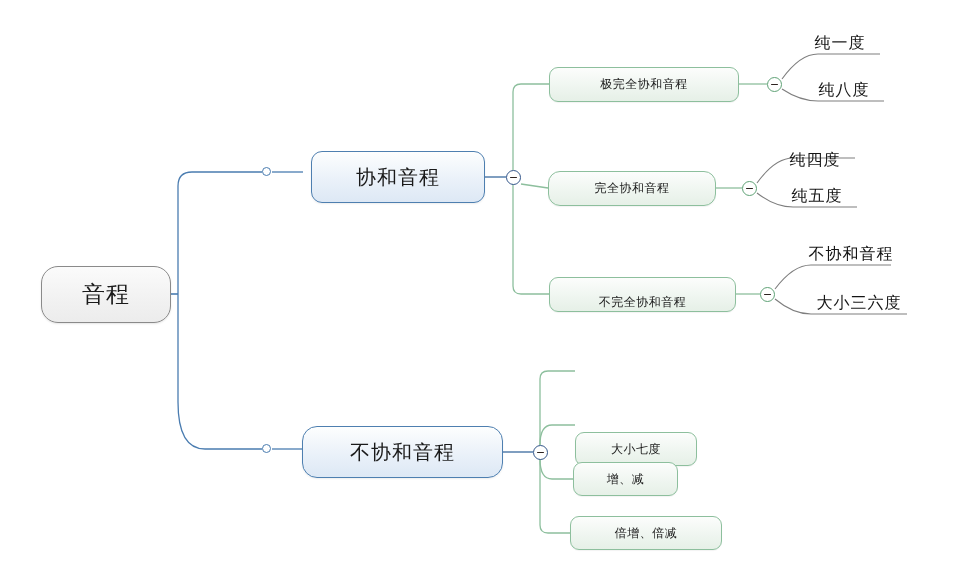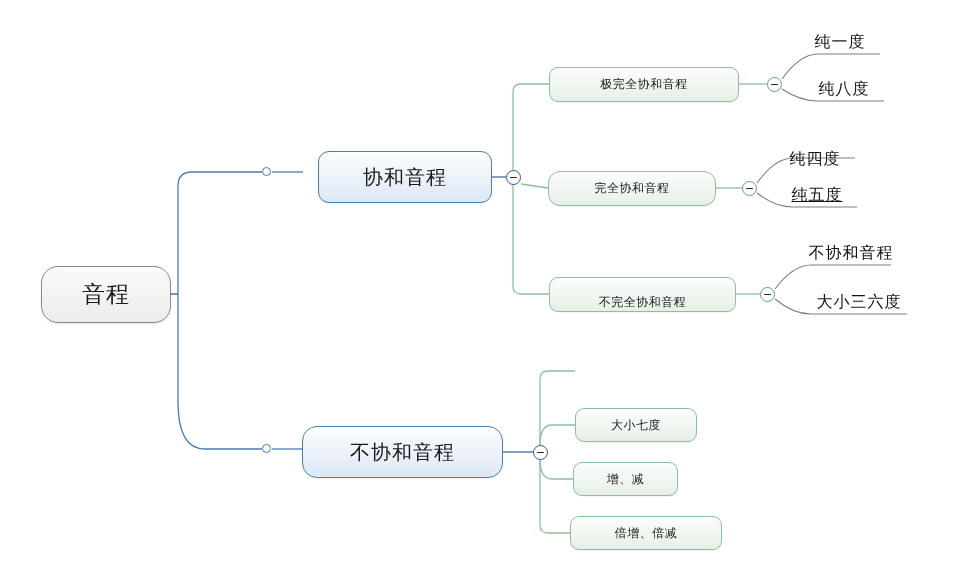--- a/index.html
+++ b/index.html
@@ -63,21 +63,21 @@
     font-size: 12px;
     letter-spacing: 0.5px;
     box-shadow: 0 1px 1px rgba(0,0,0,0.05);
   }
   
   .node-leaf {
     font-size: 16px;
     letter-spacing: 1px;
     color: #141414;
     justify-content: center;
-    align-items: flex-end;
+    align-items: center;
     padding-bottom: 2px;
   }
   
   .toggle {
     position: absolute;
     width: 15px;
     height: 15px;
     border-radius: 50%;
     background: #ffffff;
     box-sizing: border-box;
@@ -147,21 +147,21 @@
     <path d="M540,445 L540,379 Q540,371 548,371 L575,371" stroke="#8dbf9d" stroke-width="1.3" fill="none"></path>
     <path d="M540,445 Q540,425 552,425 L575,425" stroke="#8dbf9d" stroke-width="1.3" fill="none"></path>
     <path d="M540,459 Q540,479 552,479 L573,479" stroke="#8dbf9d" stroke-width="1.3" fill="none"></path>
     <path d="M540,459 L540,525 Q540,533 548,533 L570,533" stroke="#8dbf9d" stroke-width="1.3" fill="none"></path>
   </svg>
 
   <div class="node node-root" style="left:41px; top:266px; width:130px; height:57px;">
     <span>音程</span>
   </div>
 
-  <div class="node node-blue" style="left:318px; top:151px; width:174px; height:52px;">
+  <div class="node node-blue" style="left:311px; top:151px; width:174px; height:52px;">
     <span>协和音程</span>
   </div>
   <div class="dot" style="left:262px; top:167px;"></div>
   <div class="toggle toggle-blue" style="left:506px; top:170px;">
     <span class="bar"></span>
   </div>
 
   <div class="node node-green" style="left:549px; top:67px; width:190px; height:35px;">
     <span>极完全协和音程</span>
   </div>
@@ -186,40 +186,40 @@
   <div class="node node-leaf" style="left:801px; top:33px; width:78px; height:22px;">
     <span>纯一度</span>
   </div>
   <div class="node node-leaf" style="left:805px; top:80px; width:78px; height:22px;">
     <span>纯八度</span>
   </div>
 
   <div class="node node-leaf" style="left:776px; top:150px; width:78px; height:22px;">
     <span>纯四度</span>
   </div>
-  <div class="node node-leaf" style="left:778px; top:186px; width:78px; height:22px;text-decoration:underline;">
+  <div class="node node-leaf" style="left:778px; top:186px; width:78px; height:22px;">
     <span>纯五度</span>
   </div>
 
   <div class="node node-leaf" style="left:811px; top:244px; width:80px; height:22px;">
     <span>不协和音程</span>
   </div>
   <div class="node node-leaf" style="left:811px; top:293px; width:96px; height:22px;">
     <span>大小三六度</span>
   </div>
 
   <div class="node node-blue" style="left:302px; top:426px; width:201px; height:52px;border-radius:15px;">
     <span>不协和音程</span>
   </div>
   <div class="dot" style="left:262px; top:444px;"></div>
   <div class="toggle toggle-blue" style="left:533px; top:445px;">
     <span class="bar"></span>
   </div>
 
-  <div class="node node-green" style="left:575px; top:408px; width:122px; height:34px;">
+  <div class="node node-green" style="left:575px; top:432px; width:122px; height:34px;">
     <span>大小七度</span>
   </div>
   <div class="node node-green" style="left:573px; top:462px; width:105px; height:34px;">
     <span>增、减</span>
   </div>
   <div class="node node-green" style="left:570px; top:516px; width:152px; height:34px;">
     <span>倍增、倍减</span>
   </div>
 
 </div>

